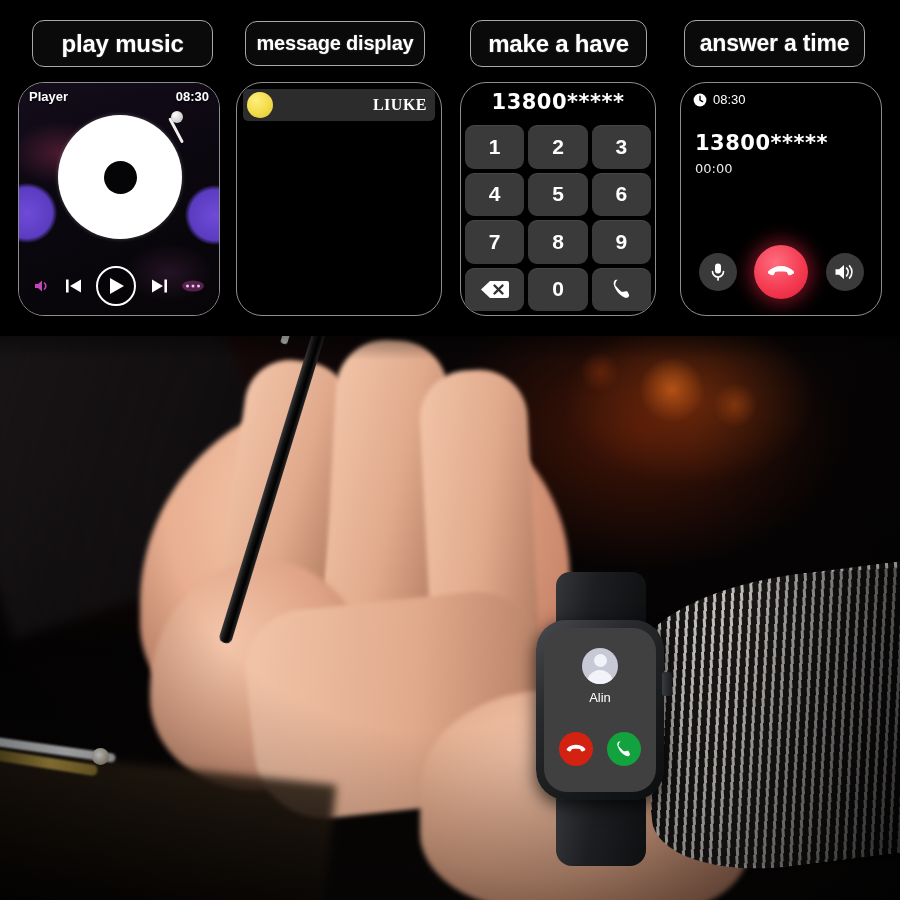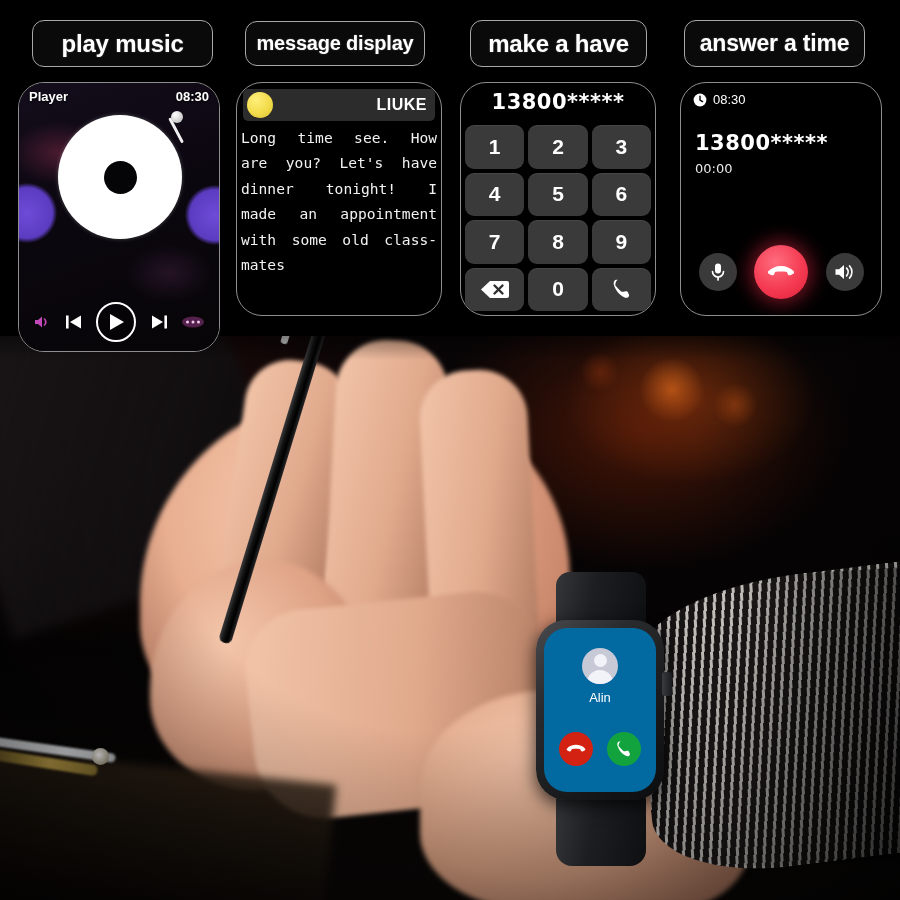--- a/index.html
+++ b/index.html
@@ -152,21 +152,21 @@
   
   .screen {
     position: absolute;
     background: #000;
     border: 1.5px solid #8e8e8e;
     border-radius: 26px;
     overflow: hidden;
   }
 
   
-  #player-screen { left: 18px; top: 82px; width: 202px; height: 270px; }
+  #player-screen { left: 18px; top: 82px; width: 202px; height: 234px; }
   .player-art {
     position: absolute; inset: 0;
     background:
       radial-gradient(circle 42px at 8px 130px, #6f4bd8 0%, #5b3cc0 60%, rgba(40,25,80,0) 72%),
       radial-gradient(circle 42px at 196px 132px, #6f4bd8 0%, #5b3cc0 60%, rgba(40,25,80,0) 72%),
       radial-gradient(ellipse 70px 45px at 40px 70px, rgba(120,40,70,.55), rgba(0,0,0,0) 70%),
       radial-gradient(ellipse 60px 40px at 150px 190px, rgba(70,35,70,.45), rgba(0,0,0,0) 72%),
       linear-gradient(160deg,#140d1c 0%, #0b070f 45%, #070507 100%);
     filter: blur(.4px);
   }
@@ -219,21 +219,21 @@
     border-radius: 5px;
     display: flex; align-items: center; justify-content: space-between;
     padding: 0 8px 0 4px;
   }
   .msg-avatar {
     width: 26px; height: 26px; border-radius: 50%;
     background: radial-gradient(circle at 35% 30%, #ffee7a 0%, #f2dc4b 55%, #d9c236 100%);
   }
   .msg-sender {
     color: #fff; font-size: 16px; font-weight: bold;
-    font-family: Liberation Sans, sans-serif;
+    font-family: Liberation Serif, serif;
     letter-spacing: .5px;
   }
   .msg-body {
     position: absolute; left: 4px; right: 4px; top: 42px; bottom: 2px;
     color: #f2f2f2;
     font-family: "DejaVu Sans Mono", monospace;
     font-size: 14.6px;
     line-height: 25.4px;
     text-align: justify;
     text-align-last: left;
@@ -314,21 +314,21 @@
     box-shadow: 0 5px 18px rgba(0,0,0,.75);
   }
   .watch-crown {
     position: absolute; left: 150px; top: 100px; width: 10px; height: 24px;
     background: linear-gradient(90deg,#3b3c3f,#1a1b1d);
     border-radius: 3px;
   }
   .watch-screen {
     position: absolute; left: 32px; top: 56px; width: 112px; height: 164px;
     border-radius: 23px;
-    background: #0369a1;
+    background: #404040;
     overflow: hidden;
   }
   .w-avatar {
     position: absolute; left: 50%; top: 20px; width: 36px; height: 36px;
     margin-left: -18px; border-radius: 50%;
     background: #c8c9d6;
     overflow: hidden;
   }
   .w-avatar .head {
     position: absolute; left: 50%; top: 6px; width: 13px; height: 13px;
@@ -438,21 +438,20 @@
         </svg>
       </div>
     </div>
   </div>
 
   <div class="screen" id="message-screen">
     <div class="msg-header">
       <div class="msg-avatar"></div>
       <div class="msg-sender">LIUKE</div>
     </div>
-    <div class="msg-body">Long time see. How are you? Let's have dinner tonight! I made an appointment with some old class-mates</div>
   </div>
 
   <div class="screen" id="dialer-screen">
     <div class="dial-number">13800*****</div>
     <div class="keypad">
       <div class="key">
           <span>1</span>
         </div>
       <div class="key">
           <span>2</span>

